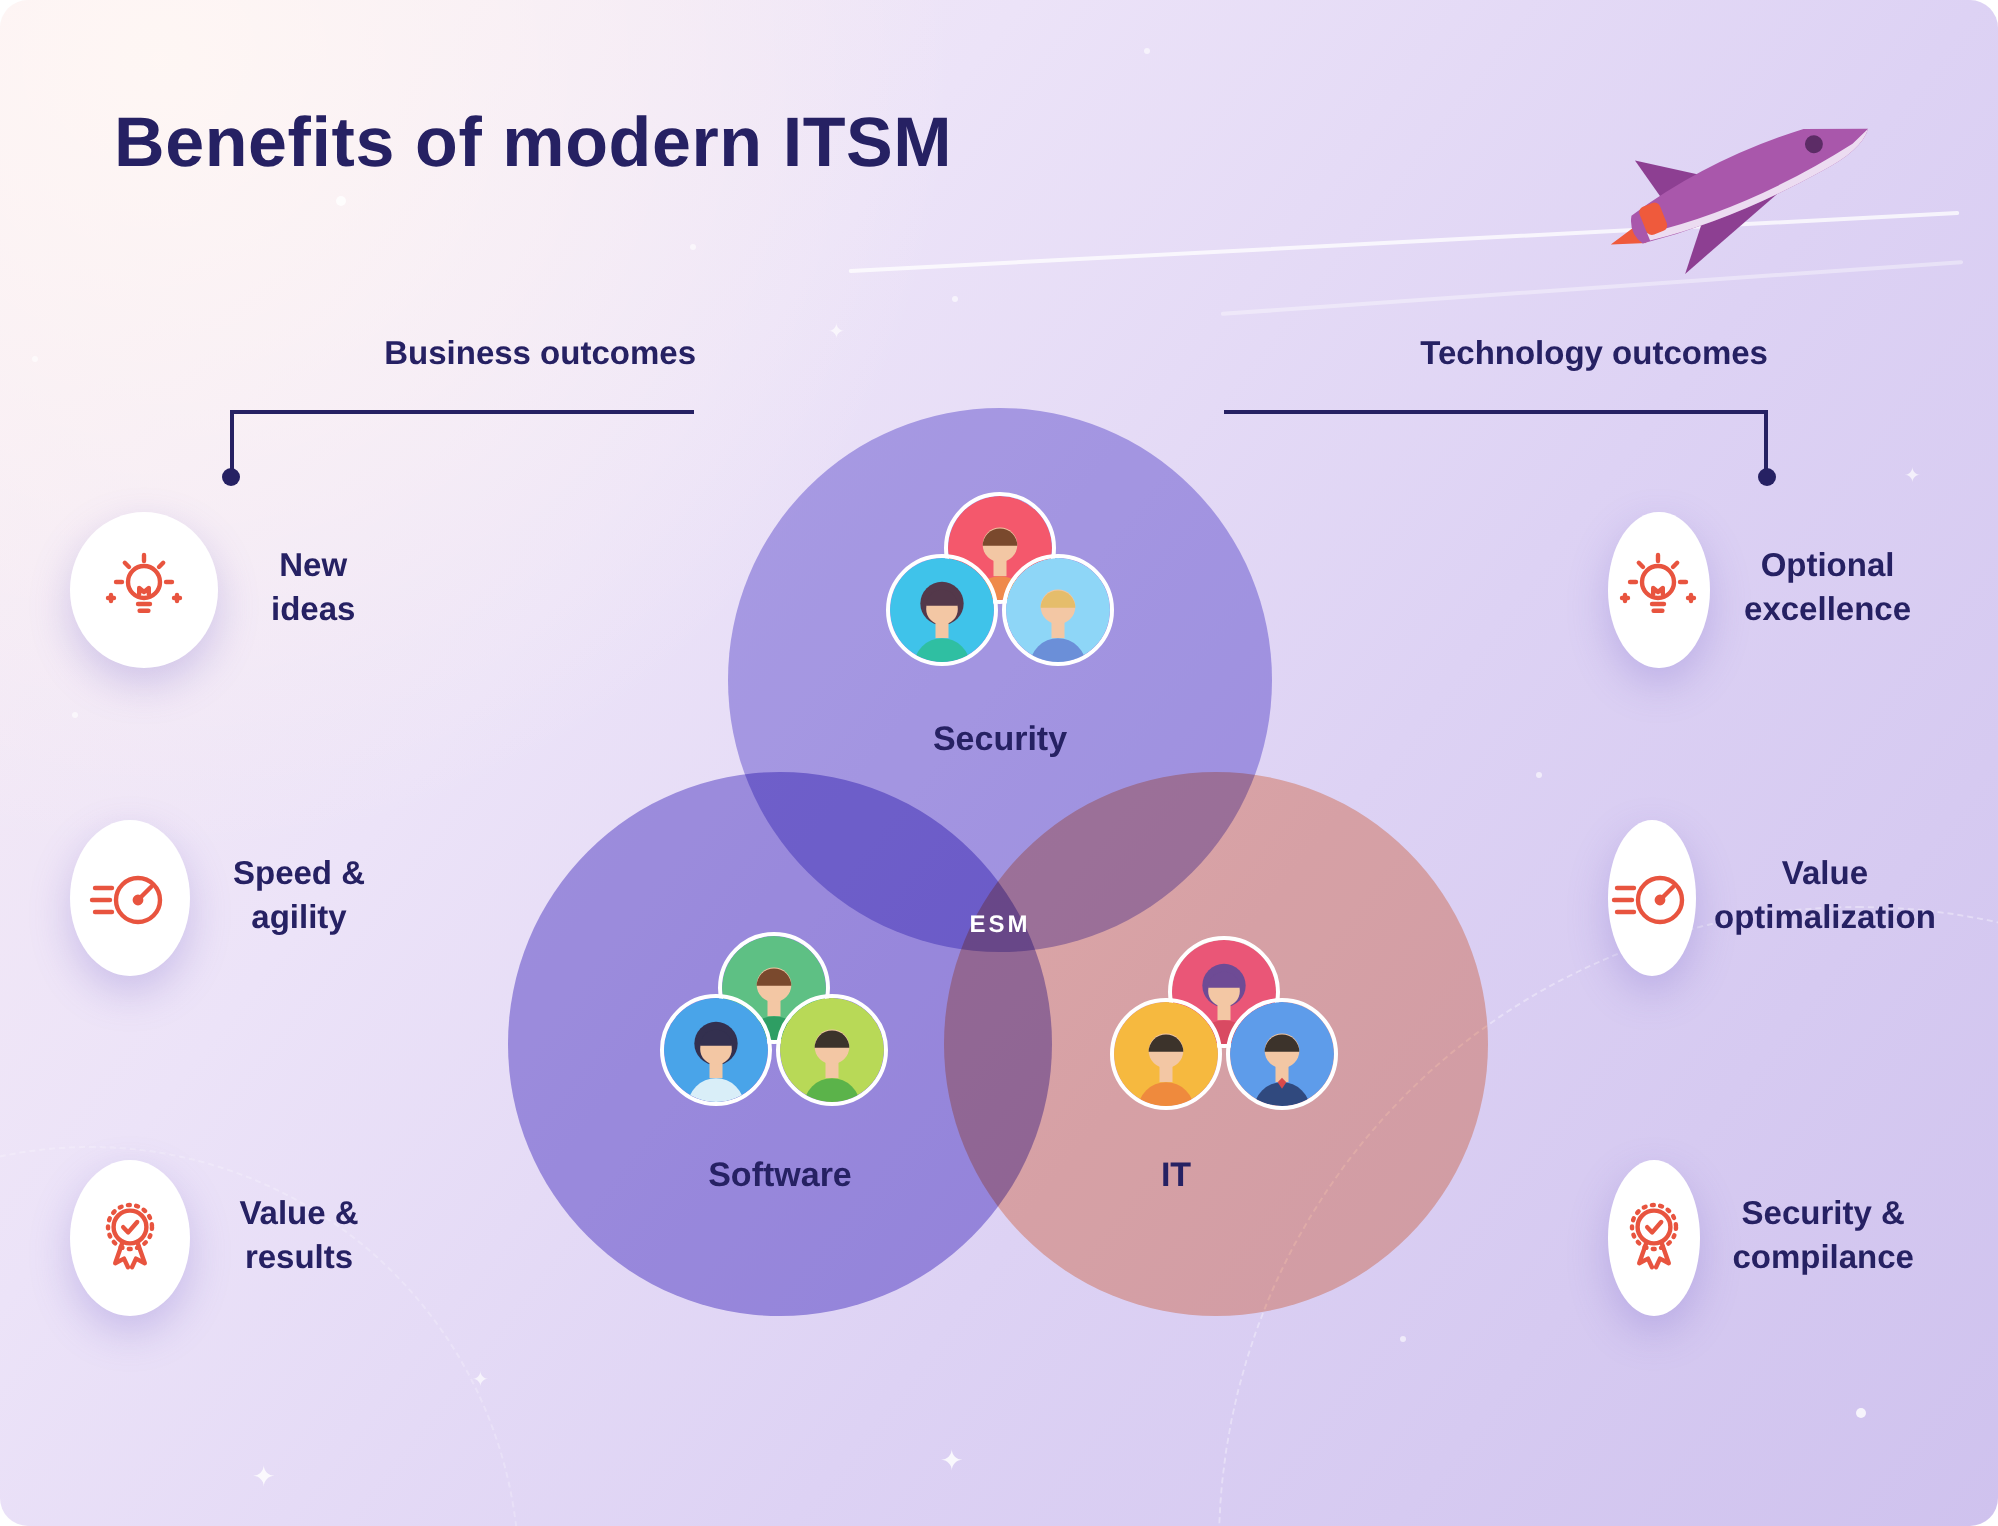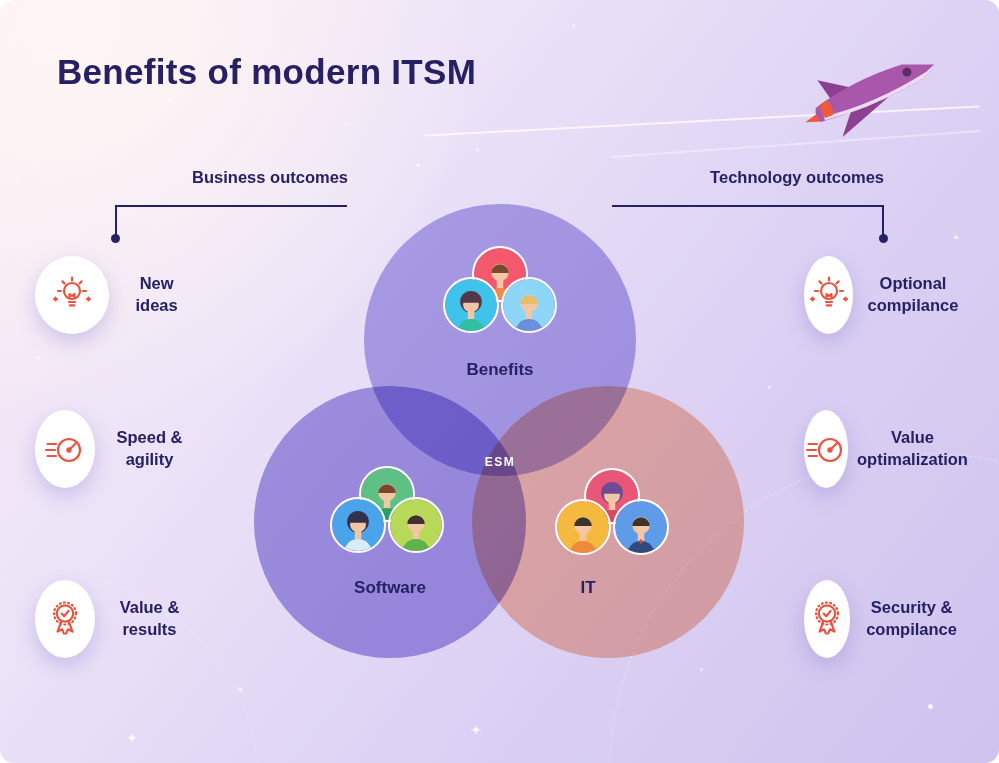--- a/index.html
+++ b/index.html
@@ -218,21 +218,21 @@
           <path d="M19.8 32.4 h4.4"></path>
         <path d="M22 4.5 v3"></path>
           <path d="M31.6 8.4 l-2.1 2.1"></path>
           <path d="M12.4 8.4 l2.1 2.1"></path>
         <path d="M36 18 h-3"></path>
           <path d="M8 18 h3"></path>
         <path d="M37 26 h3 M38.5 24.5 v3"></path>
           <path d="M4 26 h3 M5.5 24.5 v3"></path>
       </svg>
     </div>
-    <div class="item-label">Optional compilance</div>
+    <div class="item-label">Optional excellence</div>
   </div>
 
   <div class="item col-r row-2">
     <div class="icon-circle">
       <svg viewBox="0 0 44 44" class="line-icon">
         <circle cx="26" cy="23" r="11"></circle>
         <path d="M26 23 l6.5-6.5"></path>
         <circle cx="26" cy="23" r="1.6" fill="#e8543f"></circle>
         <path d="M4.5 17 h8.5"></path>
           <path d="M3 23 h9"></path>
@@ -360,18 +360,18 @@
         <rect x="21" y="27" width="6" height="10" fill="#f3c7a4"></rect>
         <path d="M11 50 a13 13 0 0 1 26 0 Z" fill="var(--shirt)"></path>
         <path d="M22 37 l2 3 2-3 -2-2 Z" fill="#d94a4a"></path>
         <circle cx="24" cy="22.5" r="8" fill="#f3c7a4"></circle>
         <path d="M16 23 a8 8 0 0 1 16 0 Z" fill="var(--hair)"></path>
       </g>
         </svg>
     </span>
   </div>
 
-  <div class="venn-label vl-business">Benefits</div>
+  <div class="venn-label vl-business">Security</div>
   <div class="venn-label vl-software">Software</div>
   <div class="venn-label vl-it">IT</div>
   <div class="venn-label vl-esm">ESM</div>
 
 </div>
 
 </body></html>

